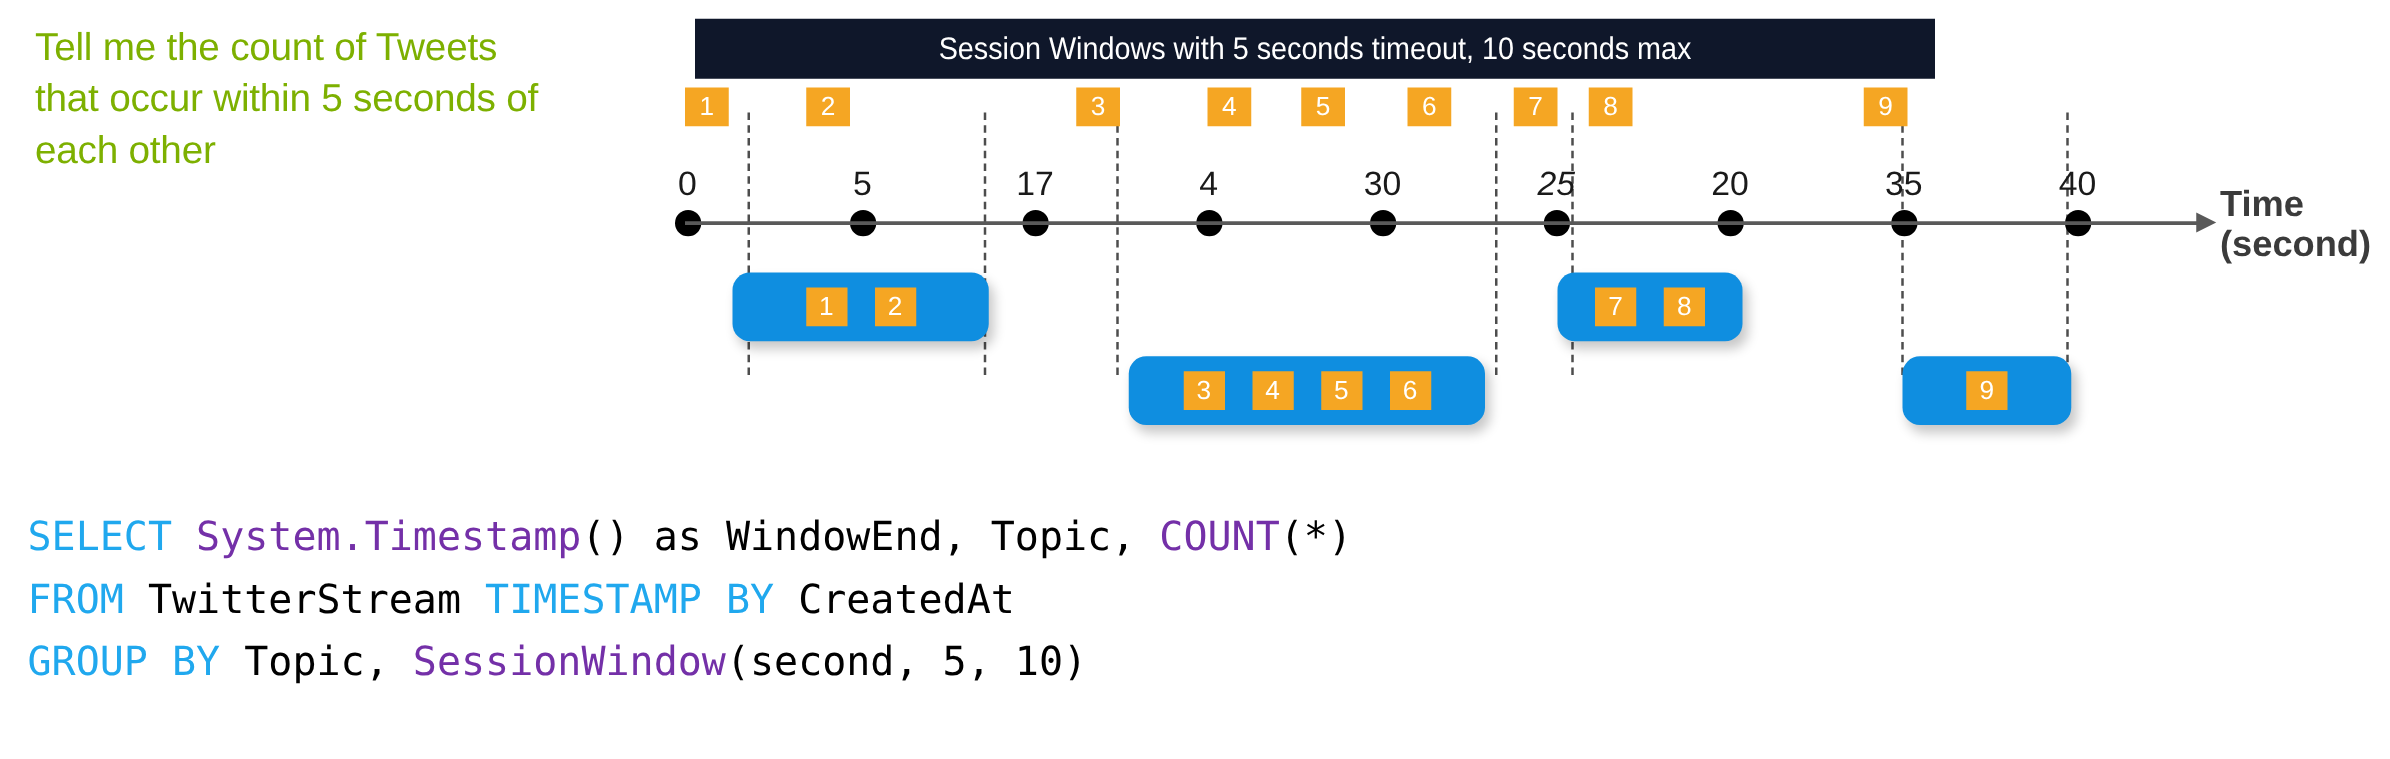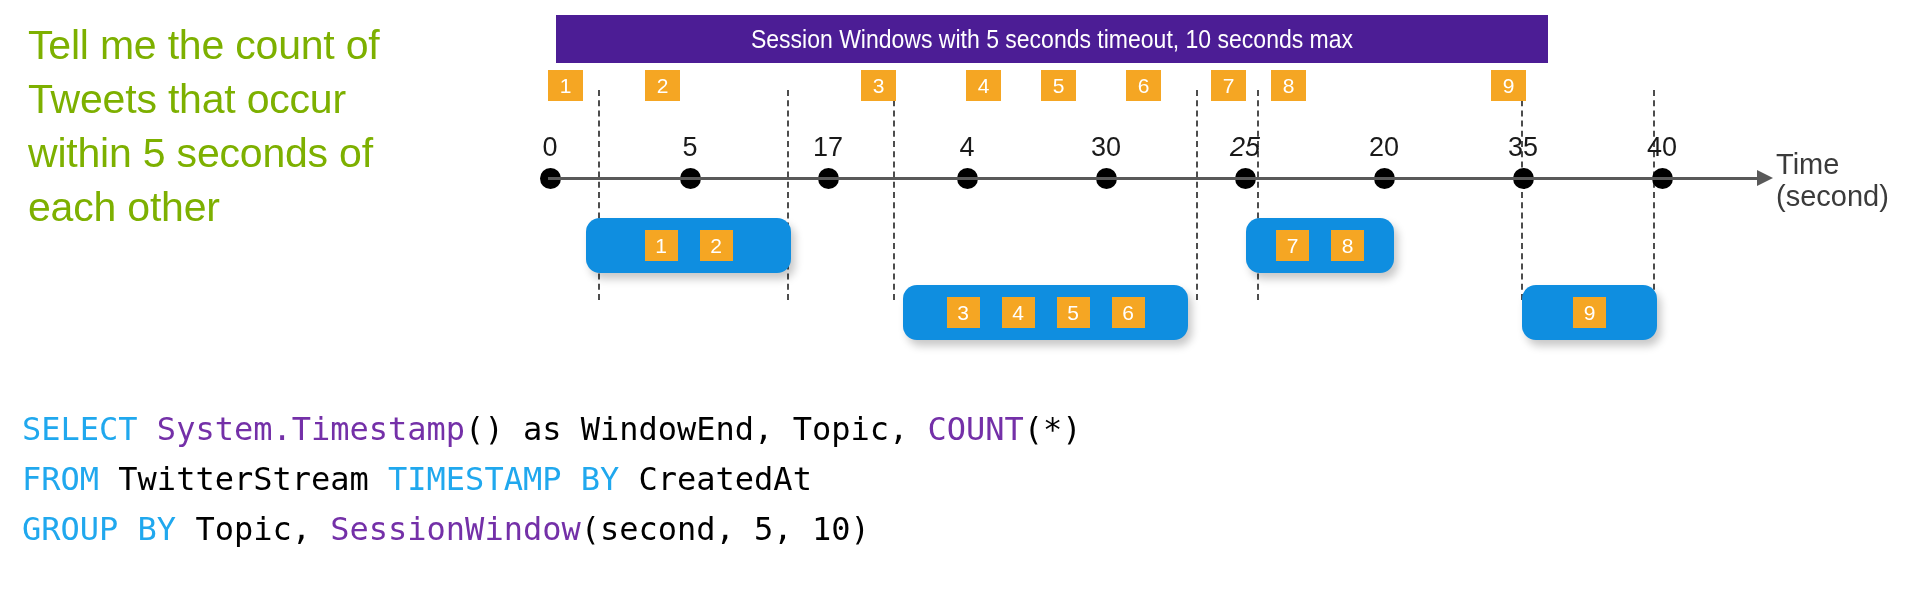--- a/index.html
+++ b/index.html
@@ -15,21 +15,21 @@
     font-family: "Liberation Sans", sans-serif;
   }
 
   
   #prompt-text {
     position: absolute;
     left: 28px;
     top: 18px;
     width: 410px;
     color: #7DB000;
-    font-size: 41px;
+    font-size: 31px;
     line-height: 1.32;
     font-family: "Liberation Sans", sans-serif;
     letter-spacing: -0.2px;
   }
 
   
   #diagram {
     position: absolute;
     left: 0;
     top: 0;
@@ -37,21 +37,21 @@
     height: 400px;
   }
 
   
   #banner {
     position: absolute;
     left: 556px;
     top: 15px;
     width: 992px;
     height: 48px;
-    background: #4c1d95;
+    background: #0f172a;
   }
   #banner-label {
     position: absolute;
     left: 0;
     top: 0;
     width: 992px;
     height: 48px;
     line-height: 48px;
     text-align: center;
     color: #ffffff;
@@ -83,21 +83,21 @@
     border-left: 16px solid #595959;
   }
   #axis-caption {
     position: absolute;
     left: 1776px;
     top: 148px;
     font-size: 29px;
     line-height: 1.12;
     color: #3B3B3B;
     font-family: "Liberation Sans", sans-serif;
-    font-weight: 400;
+    font-weight: 700;
     white-space: nowrap;
   }
 
   
   .tick-dot {
     position: absolute;
     width: 21px;
     height: 21px;
     border-radius: 50%;
     background: #000000;

